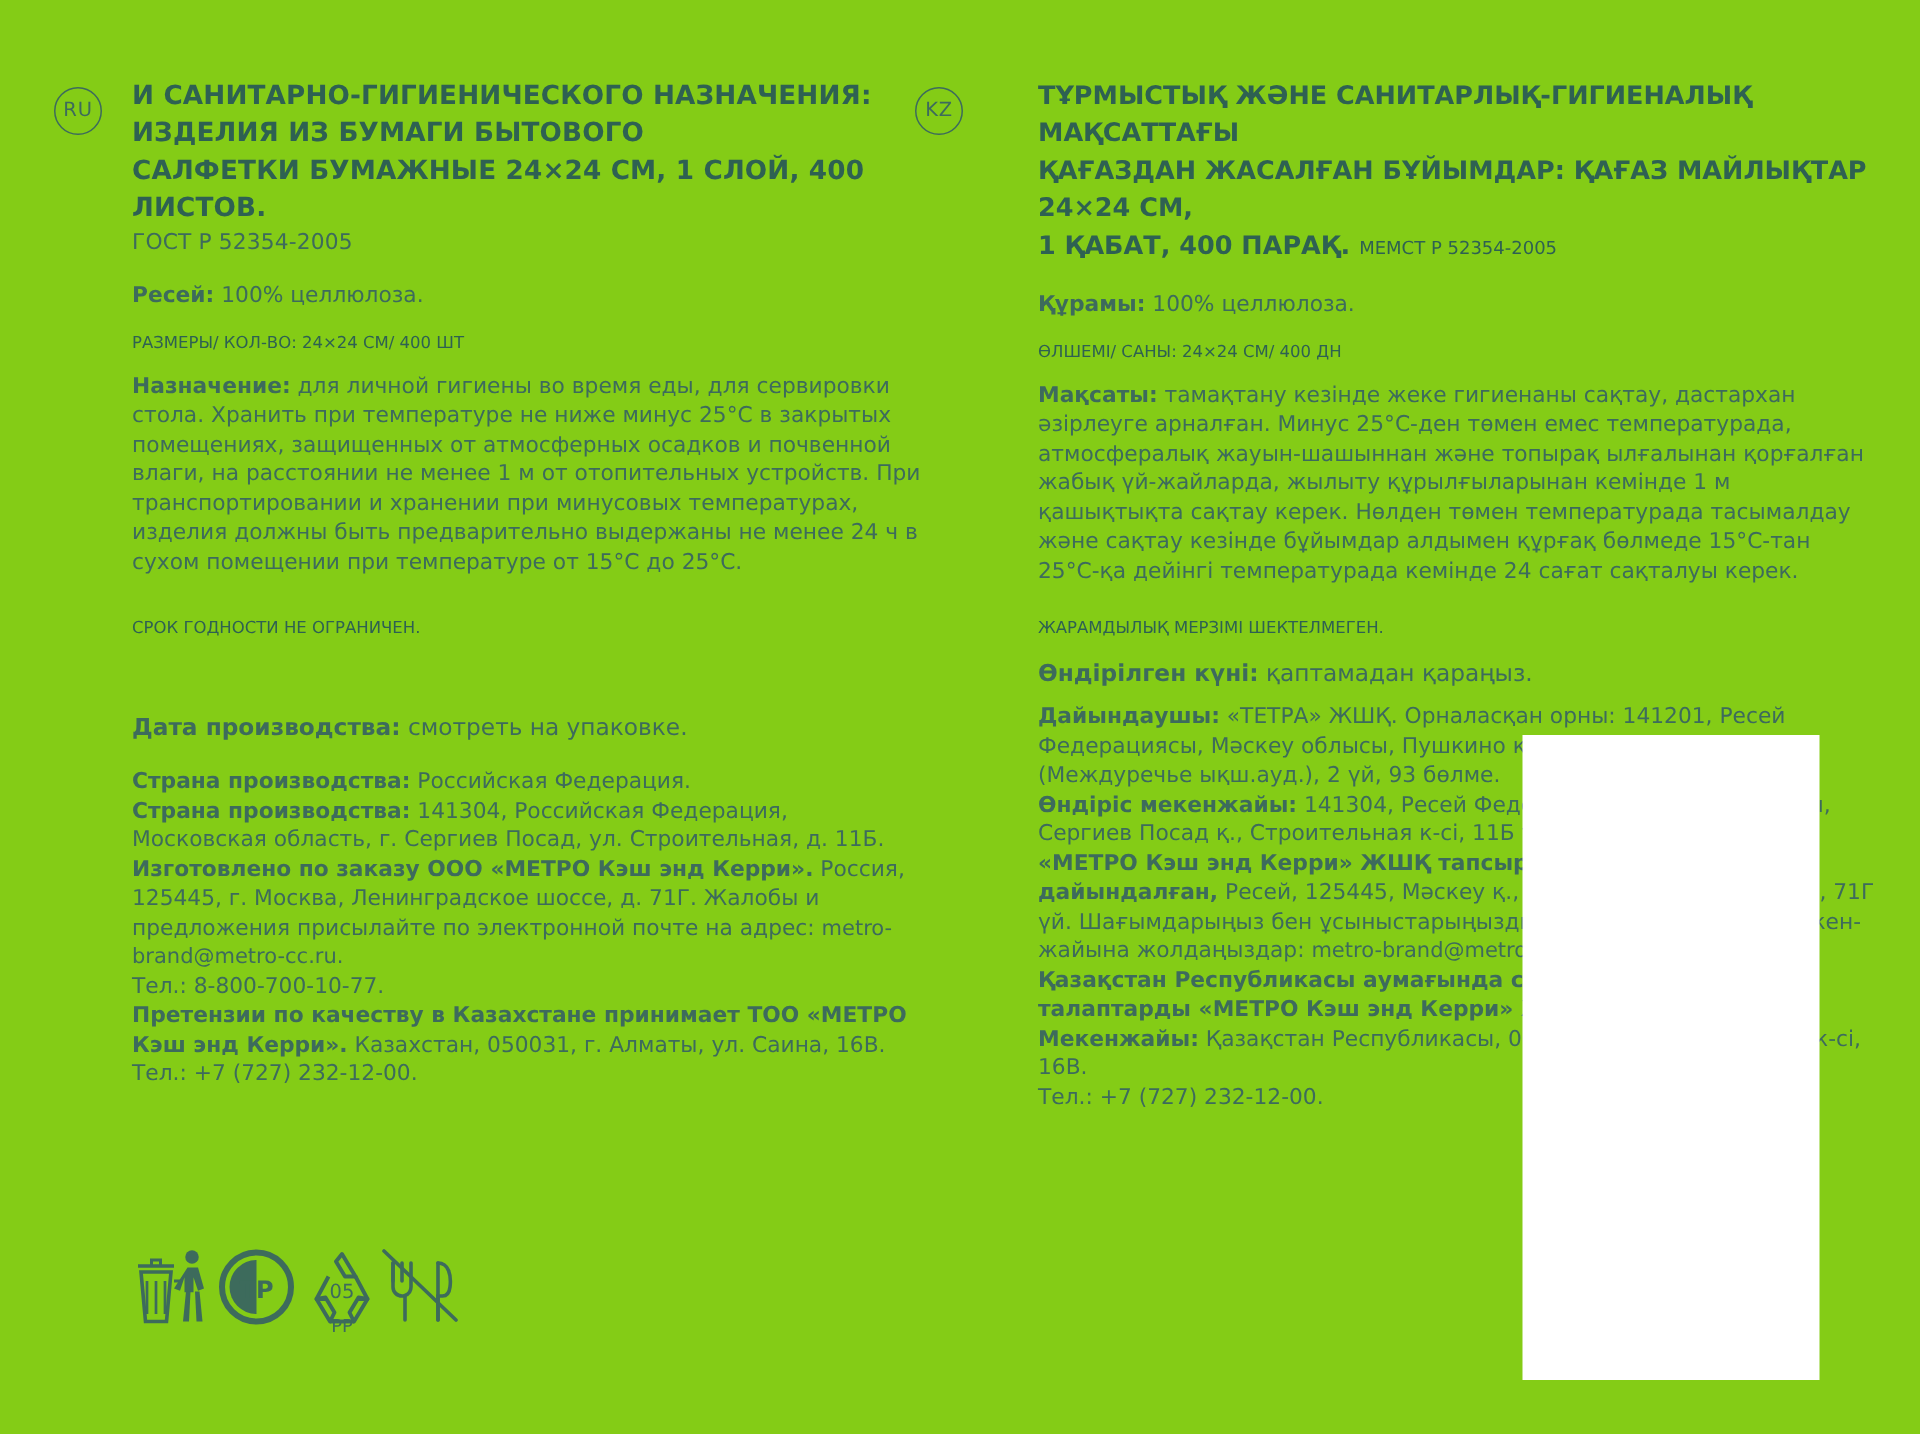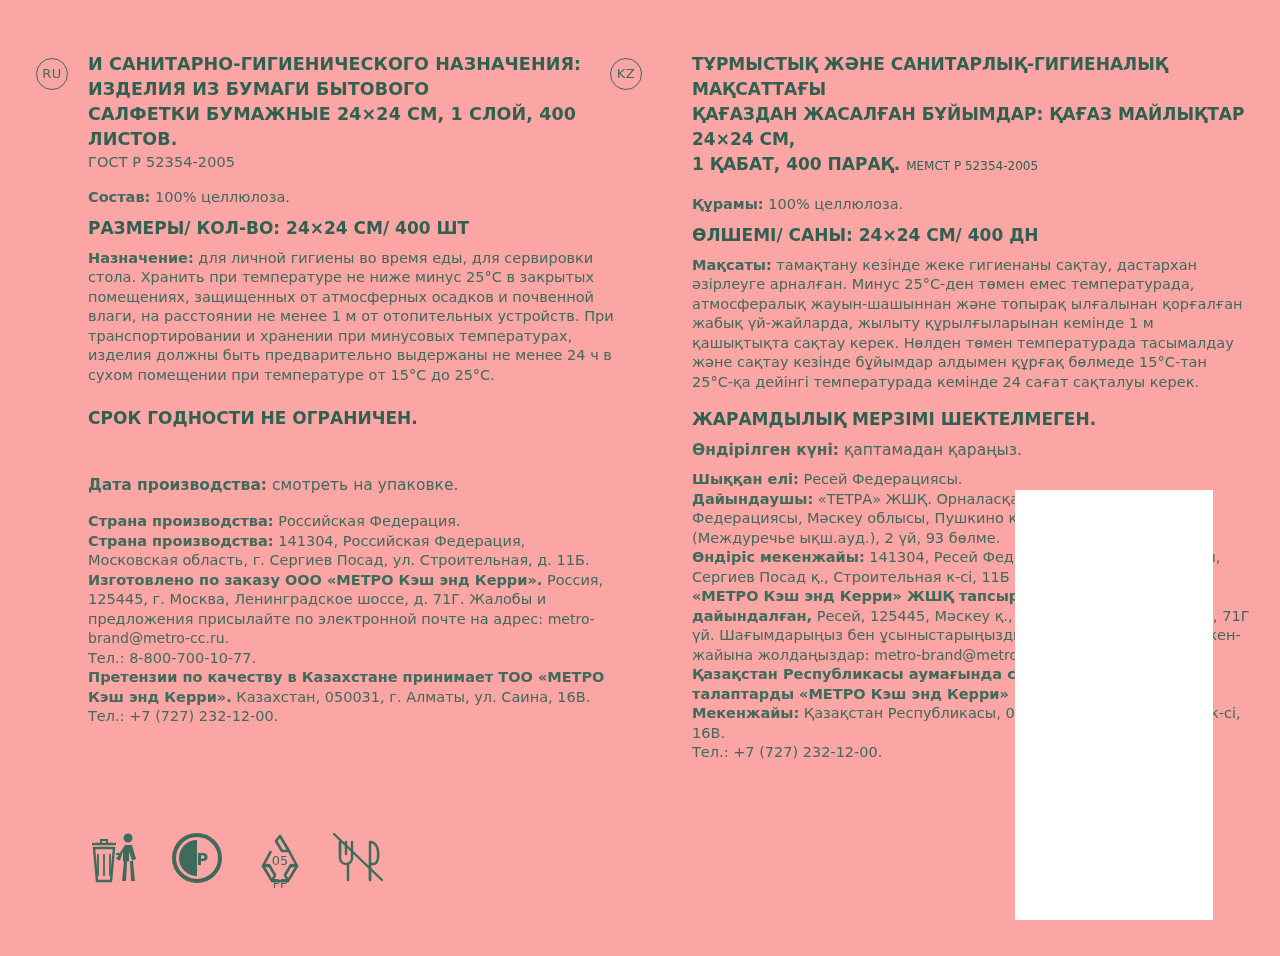--- a/index.html
+++ b/index.html
@@ -11,21 +11,21 @@
     height: 956px;
     background: #f4f4ef;
     font-family: "DejaVu Sans", sans-serif;
     color: #2f5d4f;
     overflow: hidden;
   }
   .page {
     position: relative;
     width: 1280px;
     height: 956px;
-    background: #fca5a5;
+    background: #84cc16;
   }
 
   .lang-badge {
     position: absolute;
     width: 30px;
     height: 30px;
     border: 1.5px solid #3d6b5c;
     border-radius: 50%;
     color: #3d6b5c;
     font-size: 13px;
@@ -68,38 +68,37 @@
     text-transform: none;
   }
   p {
     margin: 0;
     font-size: 14.5px;
     line-height: 19.5px;
     color: #3d6b5c;
   }
   .bold { font-weight: bold; }
   .big-bold {
-    font-weight: bold;
-    font-size: 17px;
+    font-weight: normal;
+    font-size: 11px;
     line-height: 23px;
     color: #2e6152;
   }
   .gap-sm { height: 9px; }
   .gap-md { height: 16px; }
   .gap-lg { height: 22px; }
   .mono-mail { font-size: 14px; }
 
   
   .icons {
     position: absolute;
     left: 90px;
     top: 828px;
     display: flex;
     align-items: flex-end;
-    gap: 26px;
   }
   .icon-box { width: 54px; height: 58px; position: relative; }
 
   .white-block {
     position: absolute;
     left: 1015px;
     top: 490px;
     width: 198px;
     height: 430px;
     background: #ffffff;
@@ -118,21 +117,21 @@
     <div class="title">
       <div>И САНИТАРНО-ГИГИЕНИЧЕСКОГО НАЗНАЧЕНИЯ:</div>
       <div>ИЗДЕЛИЯ ИЗ БУМАГИ БЫТОВОГО</div>
       <div>САЛФЕТКИ БУМАЖНЫЕ 24×24 СМ, 1 СЛОЙ, 400 ЛИСТОВ.</div>
       <div class="gost">ГОСТ Р 52354-2005</div>
     </div>
 
     <div class="gap-md"></div>
 
     <p>
-      <span class="bold">Состав:</span>
+      <span class="bold">Ресей:</span>
       <span>100% целлюлоза.</span>
     </p>
 
     <div class="gap-sm"></div>
 
     <div class="big-bold">РАЗМЕРЫ/ КОЛ-ВО: 24×24 СМ/ 400 ШТ</div>
 
     <div class="gap-sm"></div>
 
     <p>
@@ -214,24 +213,20 @@
 
     <div class="gap-sm"></div>
 
     <p style="font-size:15.5px;line-height:21px;">
       <span class="bold">Өндірілген күні:</span>
       <span>қаптамадан қараңыз.</span>
     </p>
 
     <div class="gap-sm"></div>
 
-    <p>
-      <span class="bold">Шыққан елі:</span>
-      <span>Ресей Федерациясы.</span>
-    </p>
 
     <p>
       <span class="bold">Дайындаушы:</span>
       <span>«ТЕТРА» ЖШҚ. Орналасқан орны: 141201, Ресей Федерациясы, Мәскеу облысы, Пушкино қ., Славянская к-сі (Междуречье ықш.ауд.), 2 үй, 93 бөлме.</span>
     </p>
 
     <p>
       <span class="bold">Өндіріс мекенжайы:</span>
       <span>141304, Ресей Федерациясы, Мәскеу облысы, Сергиев Посад қ., Строительная к-сі, 11Б үй.</span>
     </p>

